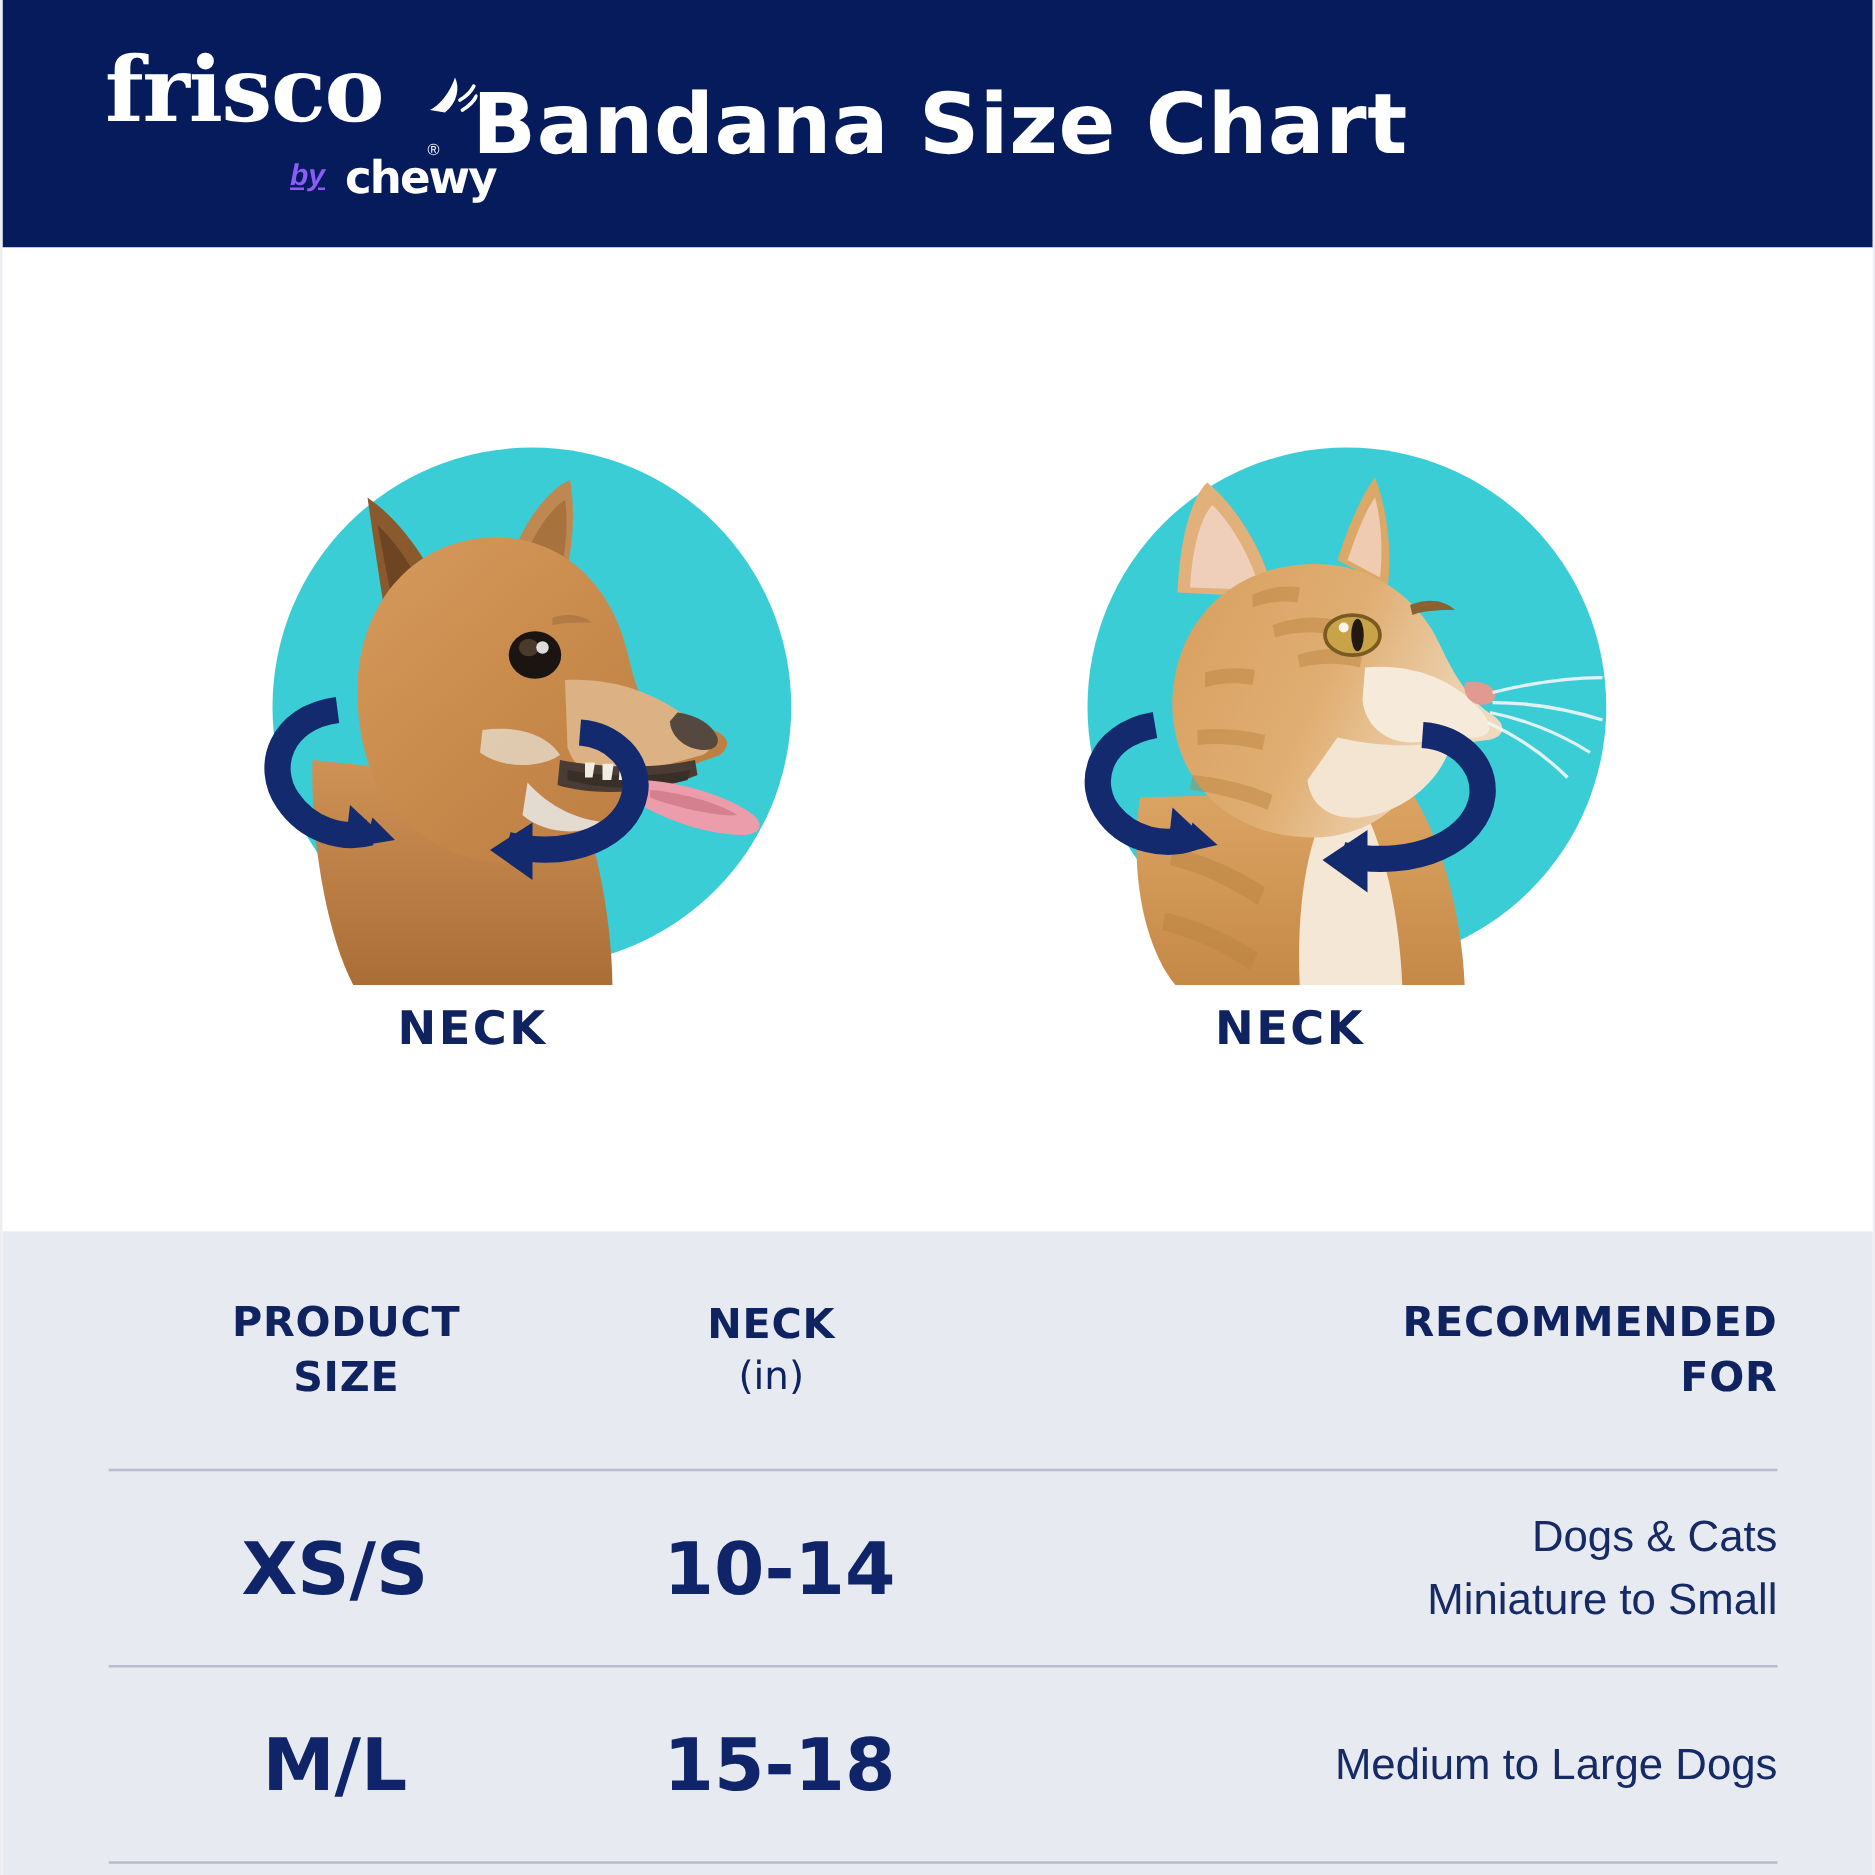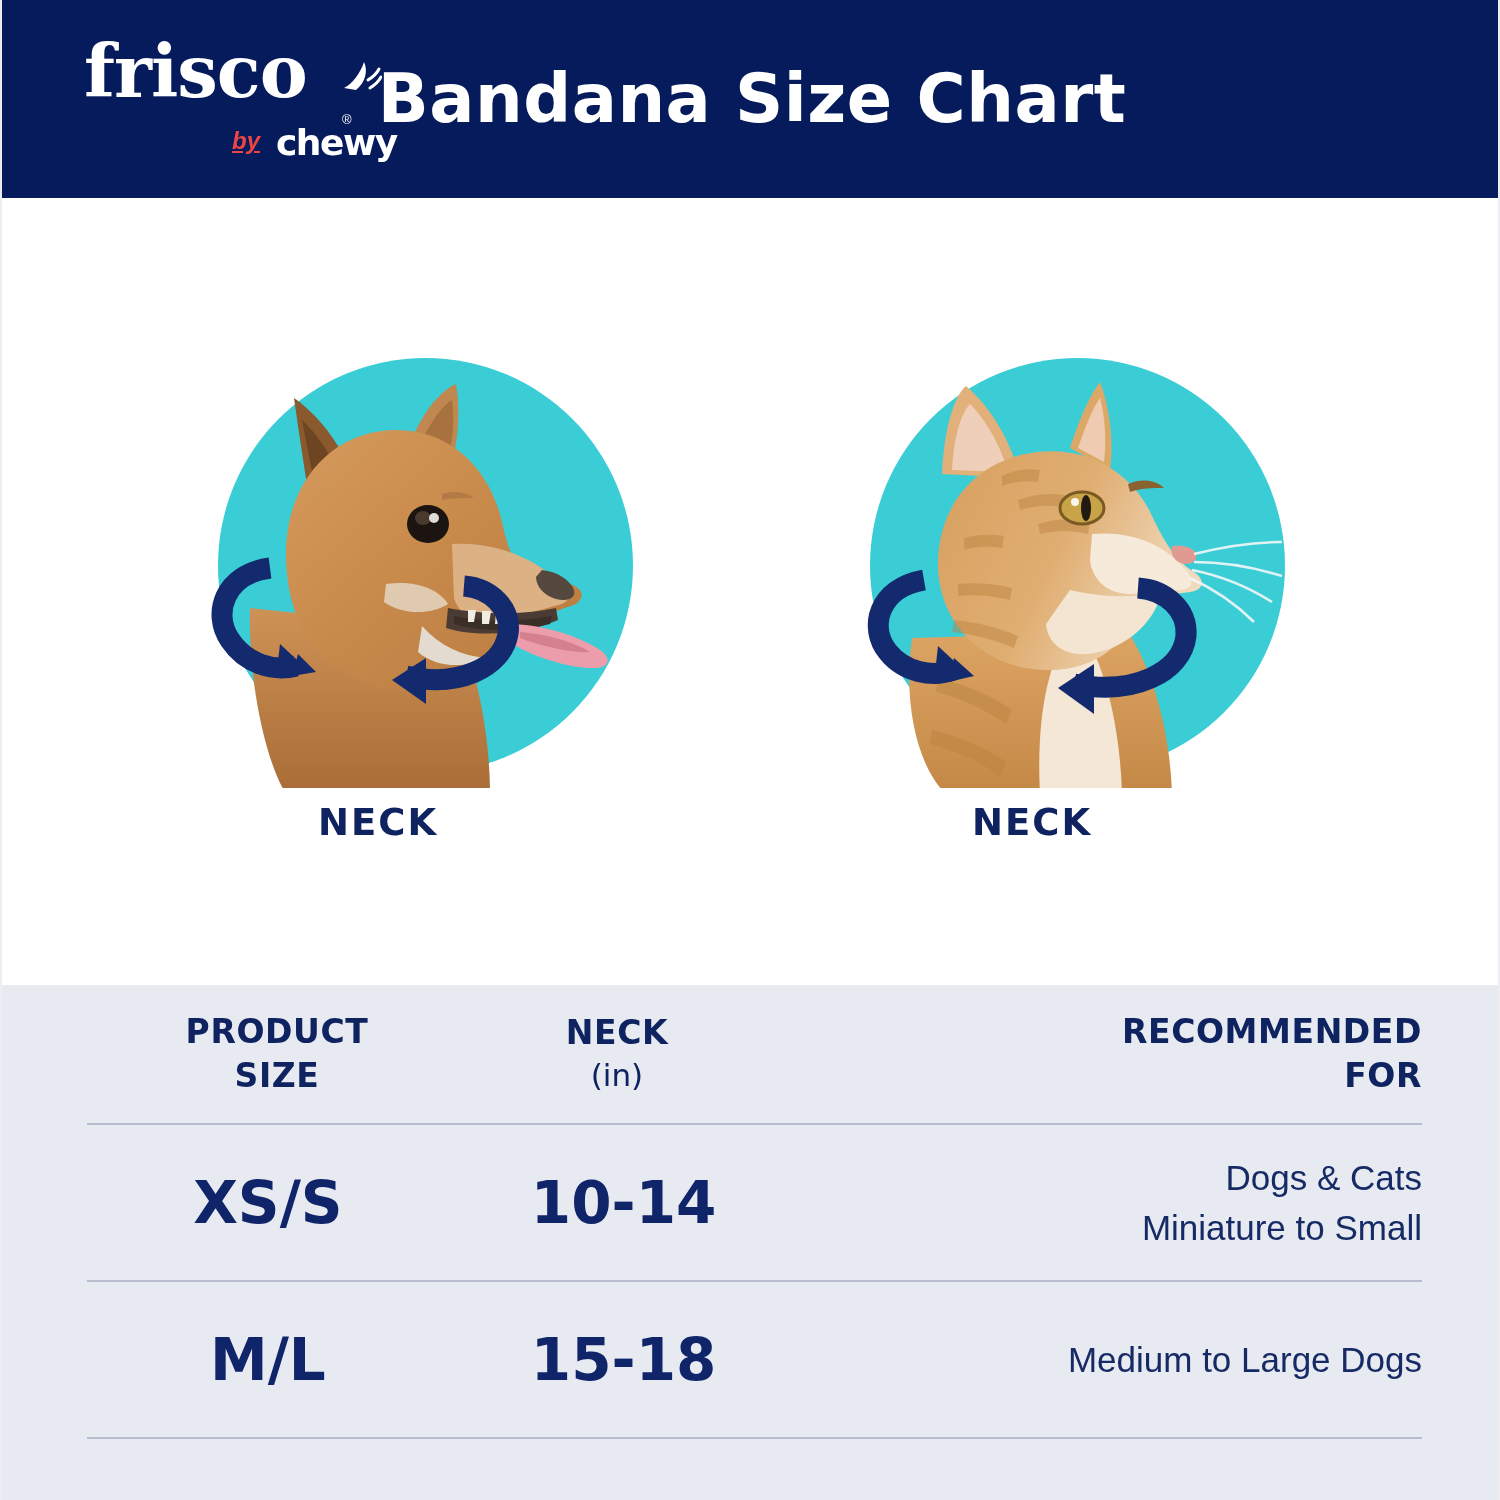--- a/index.html
+++ b/index.html
@@ -61,21 +61,21 @@
     font-size: 13px;
     color: #ffffff;
     font-family: "Liberation Sans", sans-serif;
   }
   .logo-by {
     position: absolute;
     left: 152px;
     top: 97px;
     font-size: 24px;
     font-weight: 700;
-    color: #ef4444;
+    color: #8b5cf6;
     font-style: italic;
     font-family: "Liberation Sans", sans-serif;
     text-decoration: underline;
   }
   .logo-chewy {
     position: absolute;
     left: 196px;
     top: 92px;
     font-size: 36px;
     font-weight: 700;
@@ -166,21 +166,21 @@
     height: 515px;
   }
 
   .trow {
     display: flex;
     width: 1335px;
     align-items: center;
   }
 
   .thead {
-    height: 138px;
+    height: 190px;
     align-items: center;
   }
 
   .col-size   { width: 380px; text-align: center; }
   .col-neck   { width: 300px; text-align: center; }
   .col-rec    { width: 655px; text-align: right; }
 
   .th {
     font-family: "DejaVu Sans", sans-serif;
     font-weight: 700;

